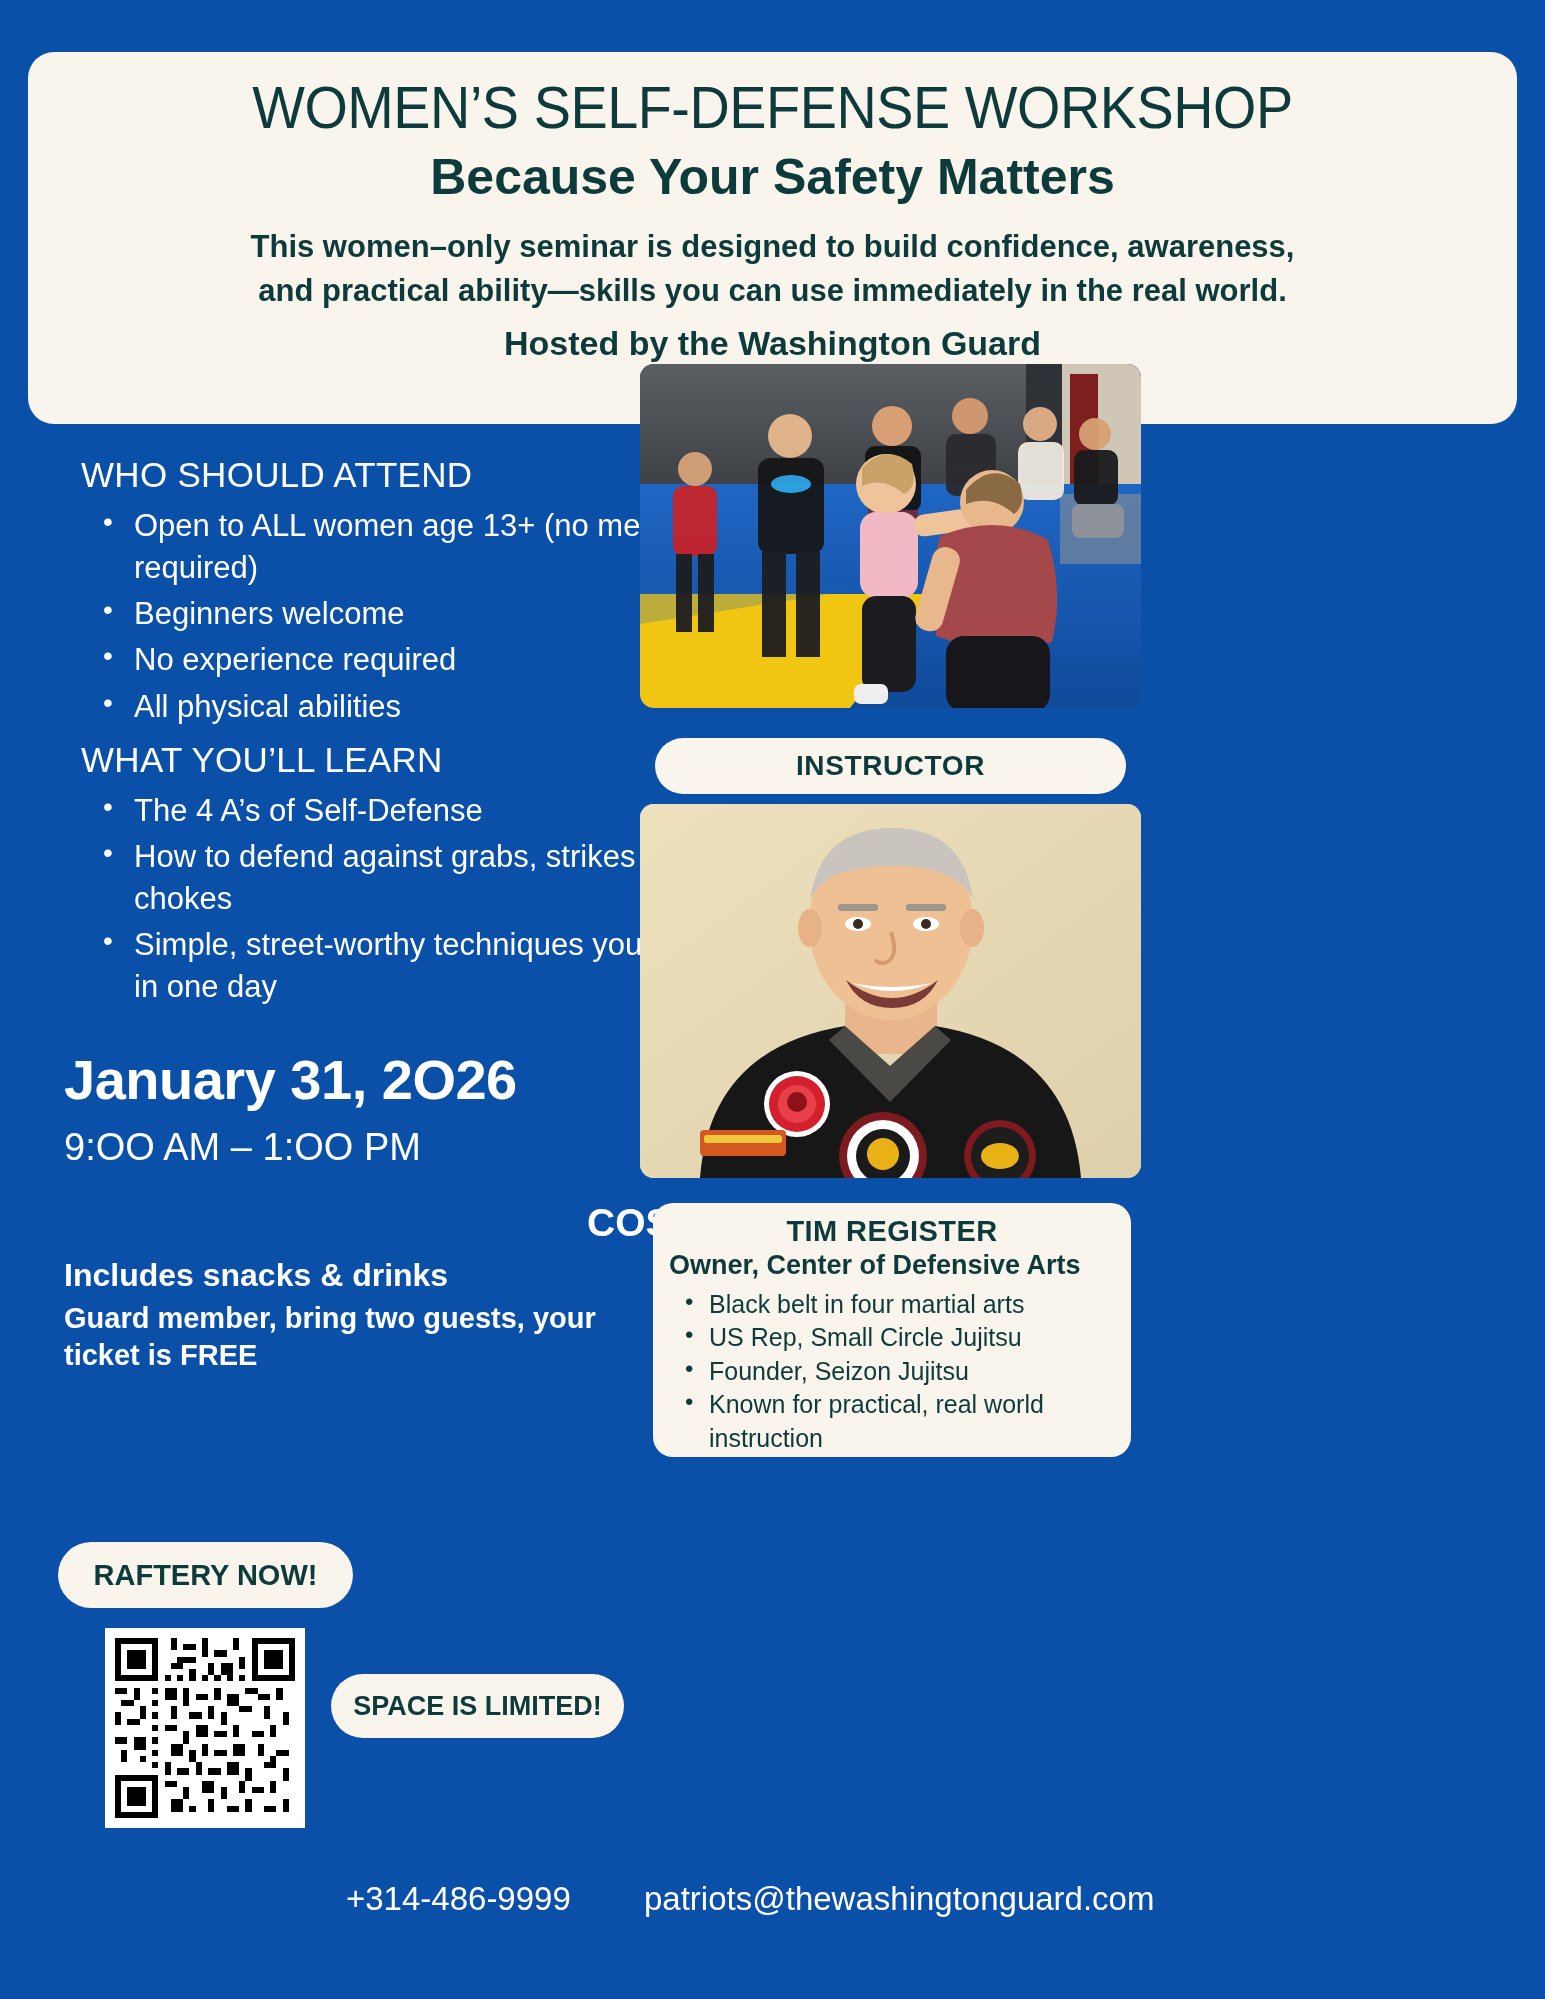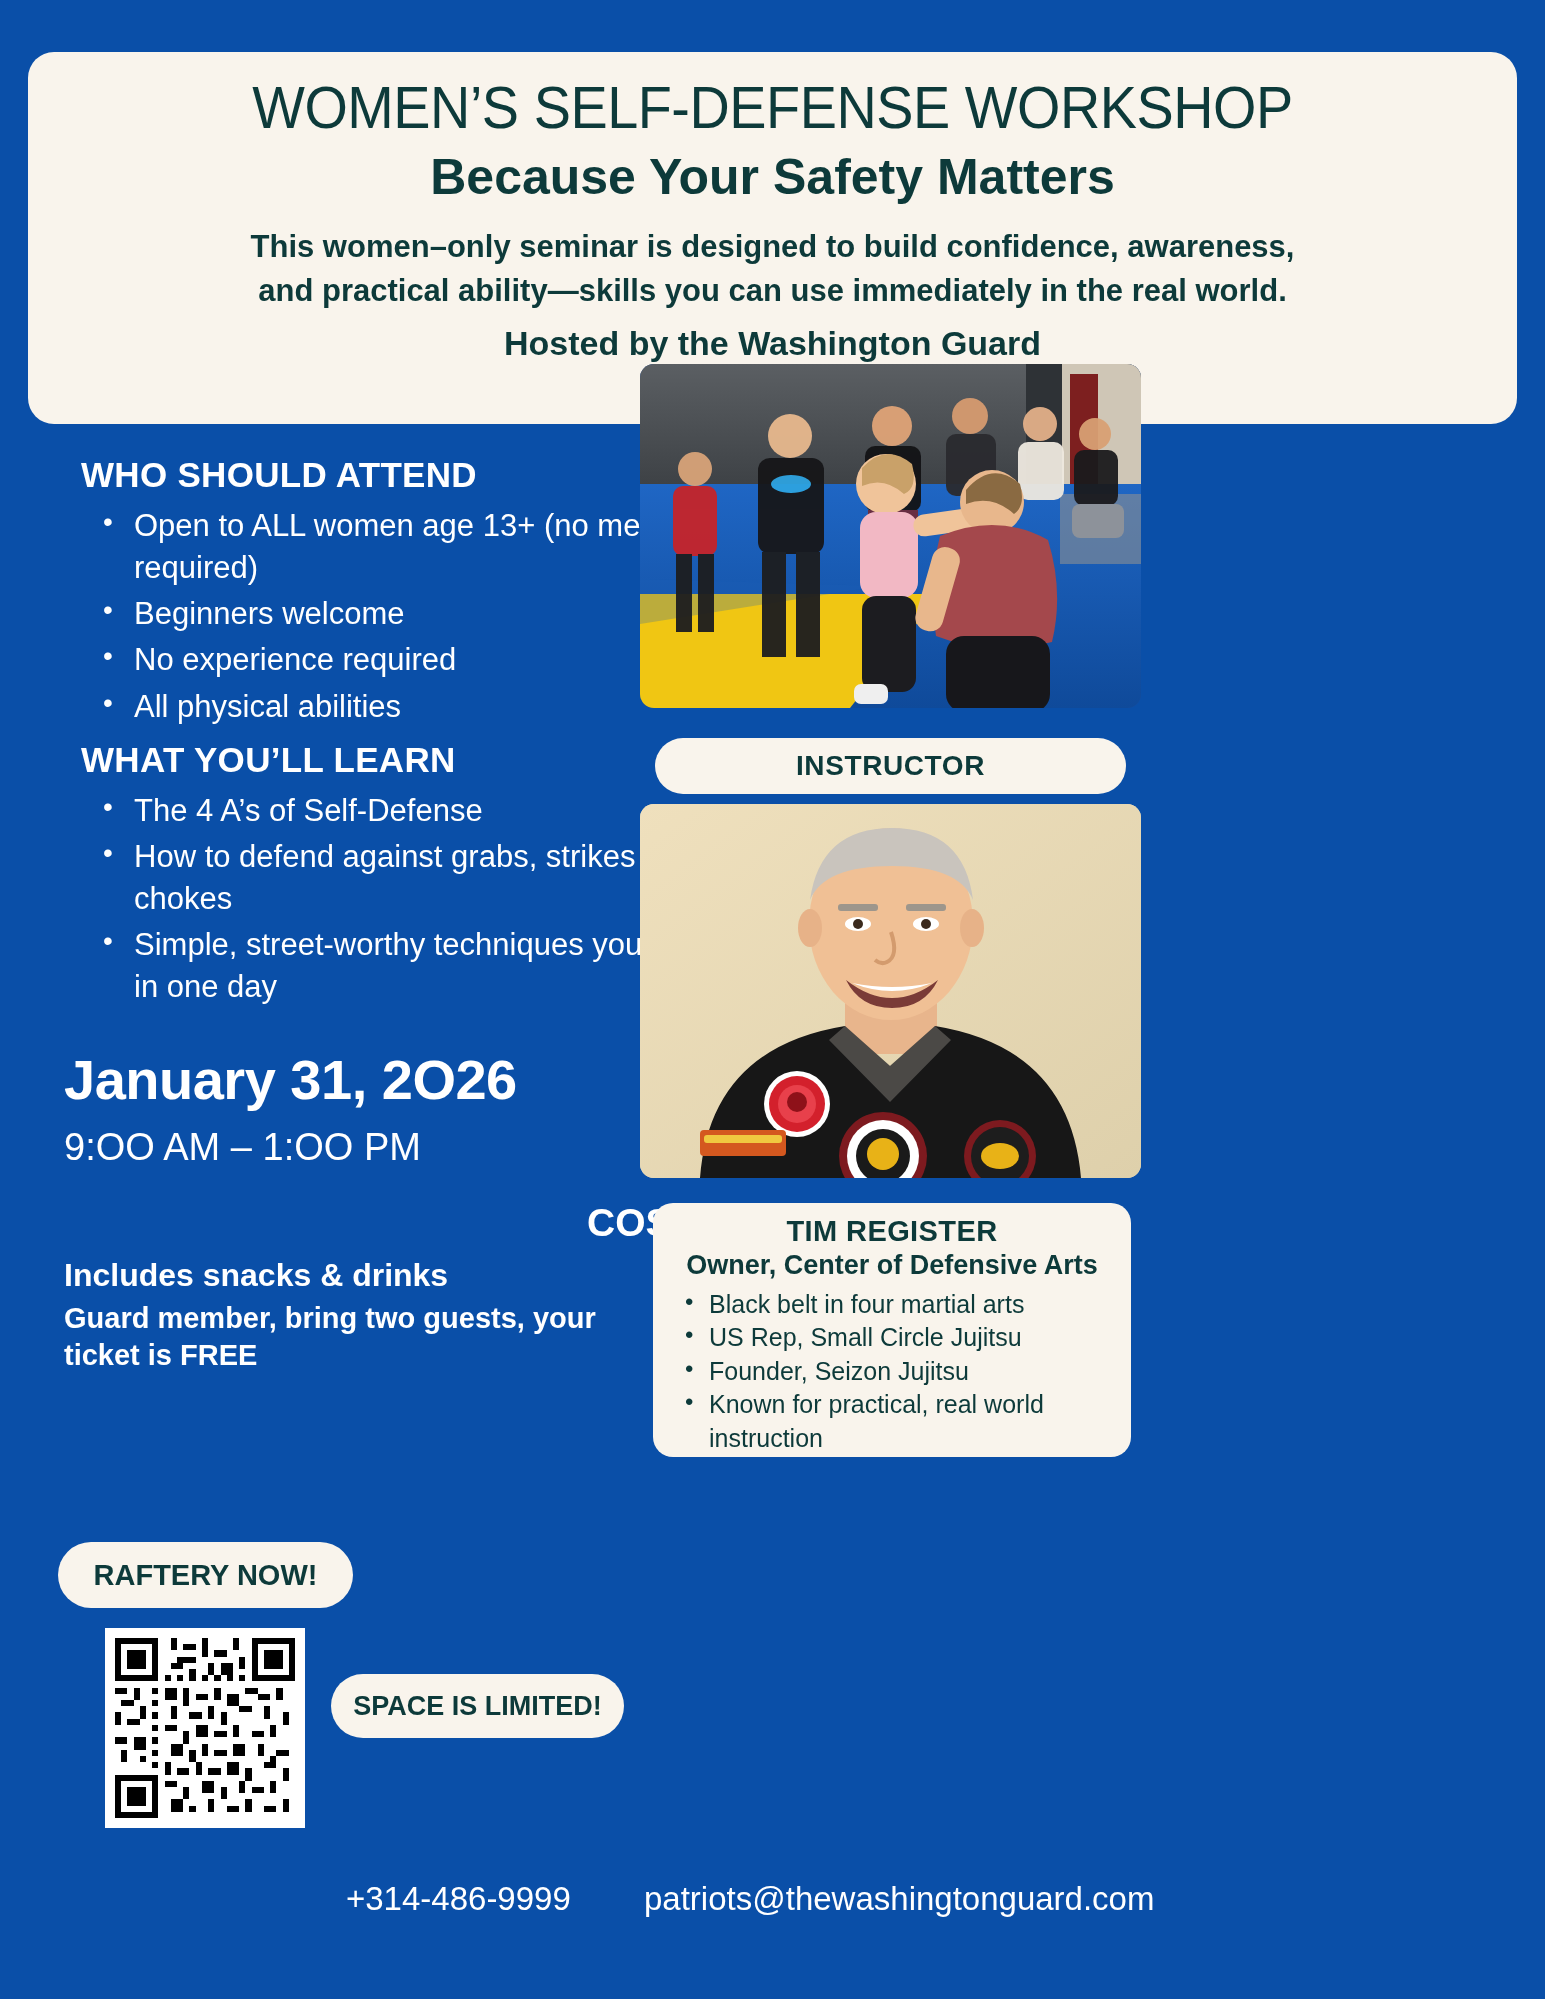--- a/index.html
+++ b/index.html
@@ -65,21 +65,21 @@
   
   .left-col {
     position: absolute;
     left: 60px;
     top: 455px;
     width: 720px;
     color: #ffffff;
   }
   .section-head {
     font-size: 35px;
-    font-weight: bold;
+    font-weight: normal;
     letter-spacing: 0.3px;
     margin: 0 0 10px 21px;
   }
   .section-head.second { margin-top: 12px; }
   ul.bullets {
     list-style: none;
     margin: 0 0 0 40px;
     padding: 0;
   }
   ul.bullets li {
@@ -247,21 +247,21 @@
     color: #0d3a3a;
   }
   .bio-name {
     text-align: center;
     font-size: 29px;
     font-weight: bold;
     letter-spacing: 0.4px;
     line-height: 1.15;
   }
   .bio-role {
-    text-align: center;
+    text-align: left;
     font-size: 27px;
     font-weight: bold;
     line-height: 1.2;
     margin-top: 1px;
   }
   ul.bio-bullets {
     list-style: none;
     margin: 6px 0 0 12px;
     padding: 0;
   }

